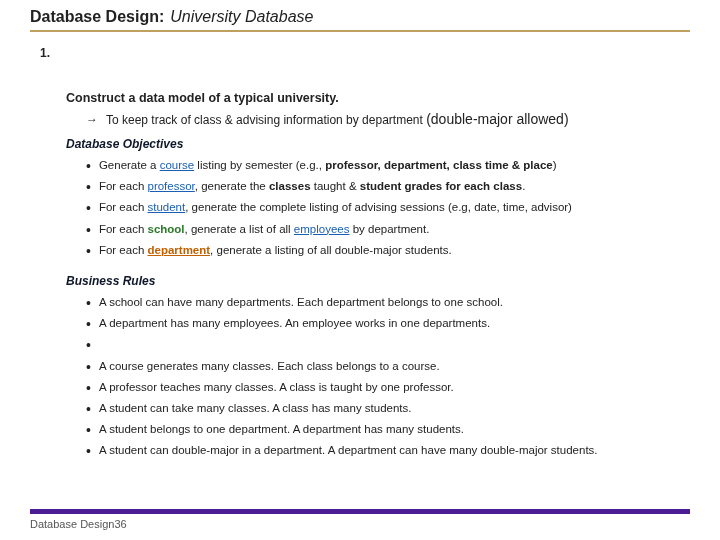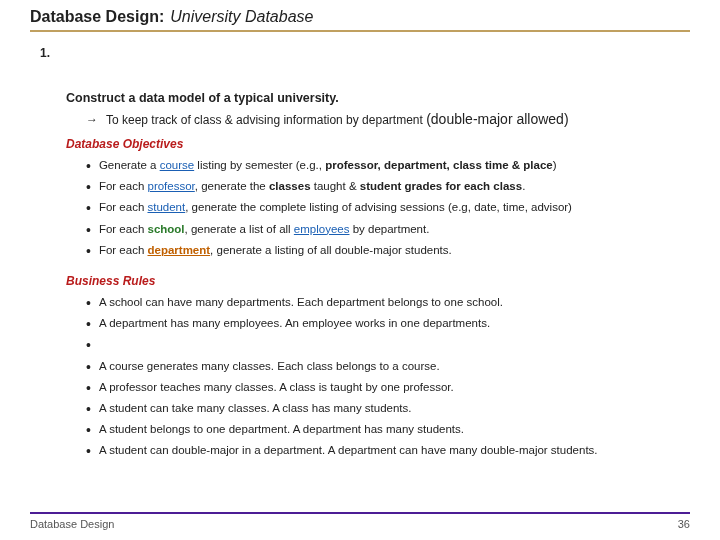--- a/index.html
+++ b/index.html
@@ -58,21 +58,21 @@
       color: #222;
     }
     .arrow {
       margin-right: 8px;
       font-size: 12px;
     }
     .subsection-title {
       font-style: italic;
       font-weight: bold;
       font-size: 12px;
-      color: #b91c1c;
+      color: #0f172a;
       margin-bottom: 6px;
       margin-top: 6px;
     }
     .bullet-list {
       list-style: none;
       margin-left: 20px;
       margin-bottom: 14px;
     }
     .bullet-list li {
       display: flex;
@@ -99,24 +99,23 @@
       color: #c06000;
       text-decoration: underline;
       font-weight: bold;
     }
     .footer {
       position: absolute;
       bottom: 10px;
       left: 30px;
       right: 30px;
       display: flex;
-      justify-content: space-between;
       font-size: 11px;
       color: #555;
-      border-top: 2px solid #4c1d95;
+      border-top: 5px solid #4c1d95;
       padding-top: 4px;
     }
     .numbered-item {
       display: flex;
       align-items: flex-start;
       gap: 8px;
     }
     .number-col {
       font-size: 12px;
       font-weight: bold;

